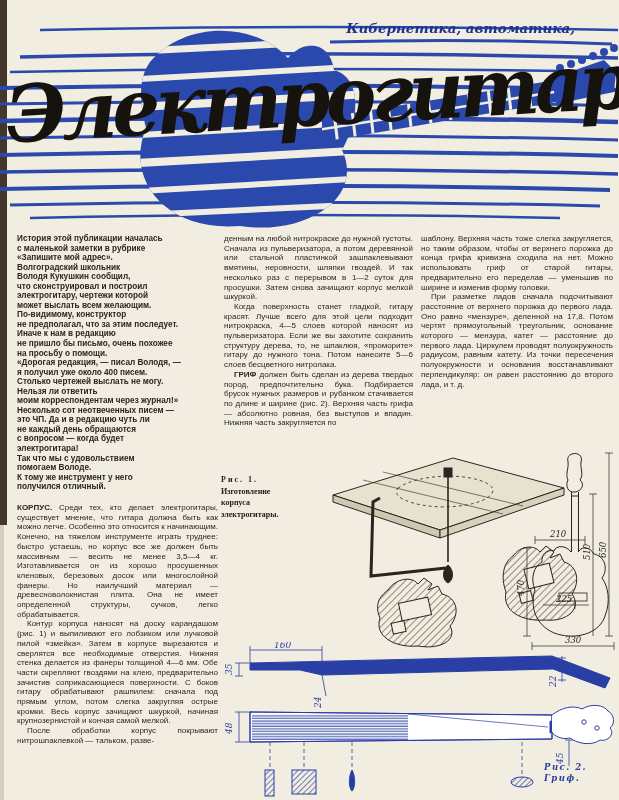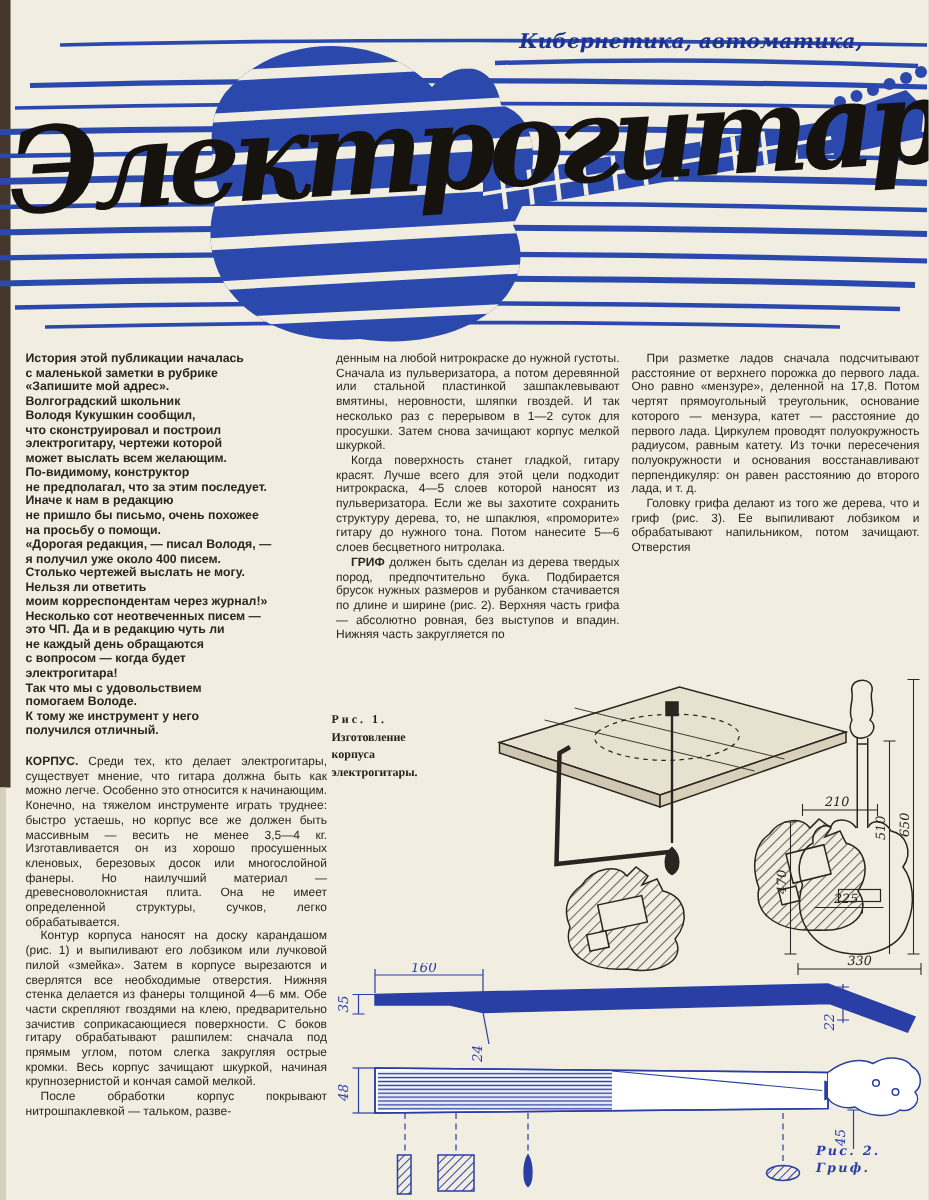--- a/index.html
+++ b/index.html
@@ -157,22 +157,22 @@
     <p class="ind">После обработки корпус покрывают нитрошпаклевкой — тальком, разве-</p>
   </div>
 
   <div class="col c2">
     <p>денным на любой нитрокраске до нужной густоты. Сначала из пульверизатора, а потом деревянной или стальной пластинкой зашпаклевывают вмятины, неровности, шляпки гвоздей. И так несколько раз с перерывом в 1—2 суток для просушки. Затем снова зачищают корпус мелкой шкуркой.</p>
     <p class="ind">Когда поверхность станет гладкой, гитару красят. Лучше всего для этой цели подходит нитрокраска, 4—5 слоев которой наносят из пульверизатора. Если же вы захотите сохранить структуру дерева, то, не шпаклюя, «проморите» гитару до нужного тона. Потом нанесите 5—6 слоев бесцветного нитролака.</p>
     <p class="ind"><b>ГРИФ</b> <span>должен быть сделан из дерева твердых пород, предпочтительно бука. Подбирается брусок нужных размеров и рубанком стачивается по длине и ширине (рис. 2). Верхняя часть грифа — абсолютно ровная, без выступов и впадин. Нижняя часть закругляется по</span></p>
   </div>
 
   <div class="col c3">
+    <p>шаблону. Верхняя часть тоже слегка закругляется, но таким образом, чтобы от верхнего порожка до конца грифа кривизна сходила на нет. Можно использовать гриф от старой гитары, предварительно его переделав — уменьшив по ширине и изменив форму головки.</p>
     <p class="ind">При разметке ладов сначала подсчитывают расстояние от верхнего порожка до первого лада. Оно равно «мензуре», деленной на 17,8. Потом чертят прямоугольный треугольник, основание которого — мензура, катет — расстояние до первого лада. Циркулем проводят полуокружность радиусом, равным катету. Из точки пересечения полуокружности и основания восстанавливают перпендикуляр: он равен расстоянию до второго лада, и т. д.</p>
-    <p class="ind">Головку грифа делают из того же дерева, что и гриф (рис. 3). Ее выпиливают лобзиком и обрабатывают напильником, потом зачищают. Отверстия</p>
   </div>
 
   <div class="fig1cap">
     <div class="rn">Рис. 1.</div>
     <div>Изготовление</div>
     <div>корпуса</div>
     <div>электрогитары.</div>
   </div>
 
   <svg class="fig1" viewBox="0 0 331 200">

